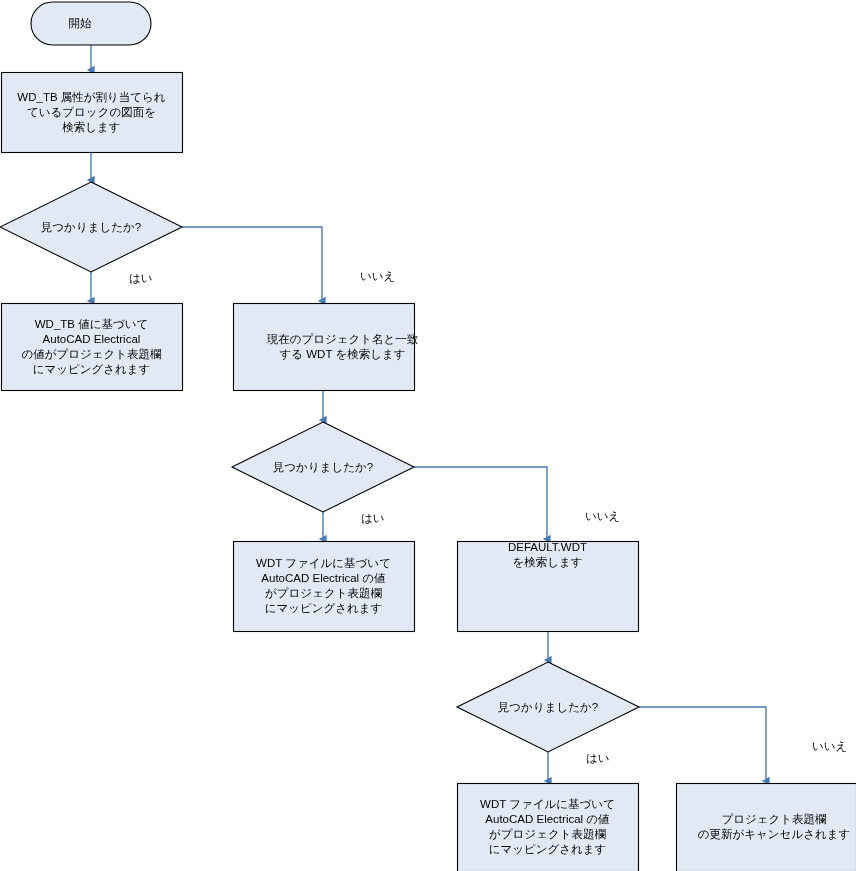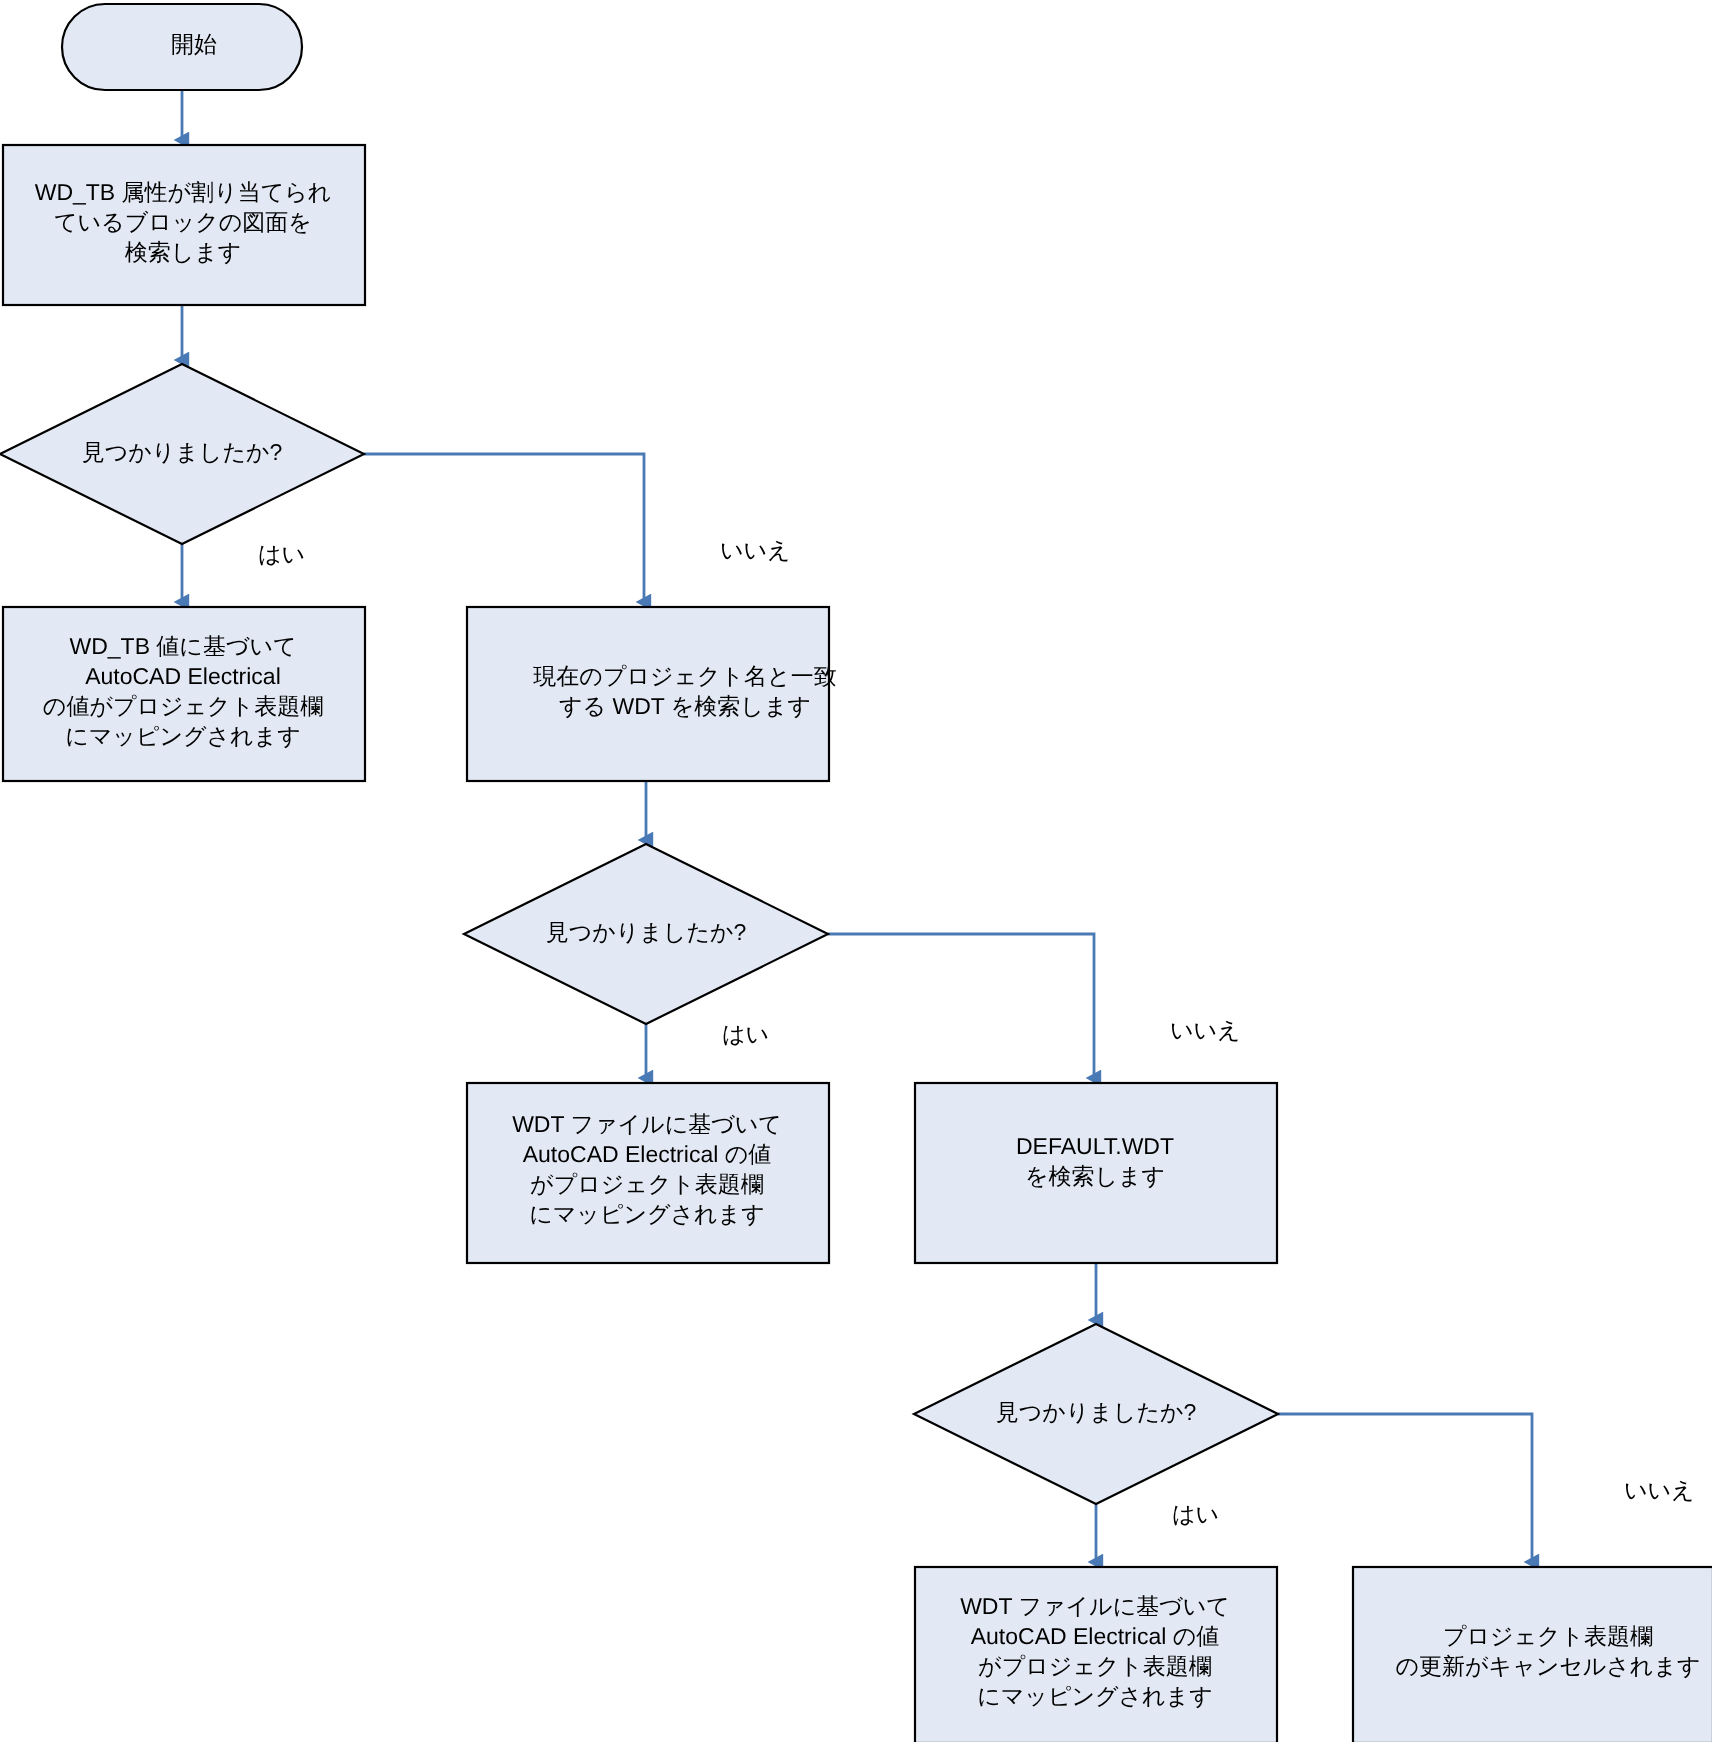--- a/index.html
+++ b/index.html
@@ -86,37 +86,37 @@
         <polygon points="323,422 414,467 323,512 232,467" fill="#E3E9F4" stroke="#000000" stroke-width="1.1"></polygon>
         <rect x="233.5" y="541.5" width="181" height="90" fill="#E3E9F4" stroke="#000000" stroke-width="1.1"></rect>
         <rect x="457.5" y="541.5" width="181" height="90" fill="#E3E9F4" stroke="#000000" stroke-width="1.1"></rect>
         <polygon points="548,662 639,707 548,752 457,707" fill="#E3E9F4" stroke="#000000" stroke-width="1.1"></polygon>
         <rect x="457.5" y="783.5" width="181" height="88" fill="#E3E9F4" stroke="#000000" stroke-width="1.1"></rect>
         <rect x="676.5" y="783.5" width="180" height="88" fill="#E3E9F4" stroke="#000000" stroke-width="1.1"></rect>
       </g>
   </svg>
 
   <div id="labels-layer">
-      <div class="node-text" style="left: 37px; top: 2px; width: 120px; height: 43px;">開始</div>
+      <div class="node-text" style="left: 20px; top: 2px; width: 120px; height: 43px;">開始</div>
       <div class="node-text" style="left: 1px; top: 72px; width: 181px; height: 80px;">WD_TB 属性が割り当てられ
 ているブロックの図面を
 検索します</div>
       <div class="node-text" style="left: 0px; top: 182px; width: 182px; height: 90px;">見つかりましたか?</div>
       <div class="node-text" style="left: 1px; top: 303px; width: 181px; height: 87px;">WD_TB 値に基づいて
 AutoCAD Electrical
 の値がプロジェクト表題欄
 にマッピングされます</div>
       <div class="node-text" style="left: 233px; top: 303px; width: 219px; height: 87px;">現在のプロジェクト名と一致
 する WDT を検索します</div>
       <div class="node-text" style="left: 232px; top: 422px; width: 182px; height: 90px;">見つかりましたか?</div>
       <div class="node-text" style="left: 233px; top: 541px; width: 181px; height: 90px;">WDT ファイルに基づいて
 AutoCAD Electrical の値
 がプロジェクト表題欄
 にマッピングされます</div>
-      <div class="node-text" style="left: 457px; top: 537px; width: 181px; height: 90px;">DEFAULT.WDT
+      <div class="node-text" style="left: 457px; top: 510px; width: 181px; height: 90px;">DEFAULT.WDT
 を検索します</div>
       <div class="node-text" style="left: 457px; top: 662px; width: 182px; height: 90px;">見つかりましたか?</div>
       <div class="node-text" style="left: 457px; top: 783px; width: 181px; height: 88px;">WDT ファイルに基づいて
 AutoCAD Electrical の値
 がプロジェクト表題欄
 にマッピングされます</div>
       <div class="node-text" style="left: 684px; top: 783px; width: 180px; height: 88px;">プロジェクト表題欄
 の更新がキャンセルされます</div>
     </div>
 

